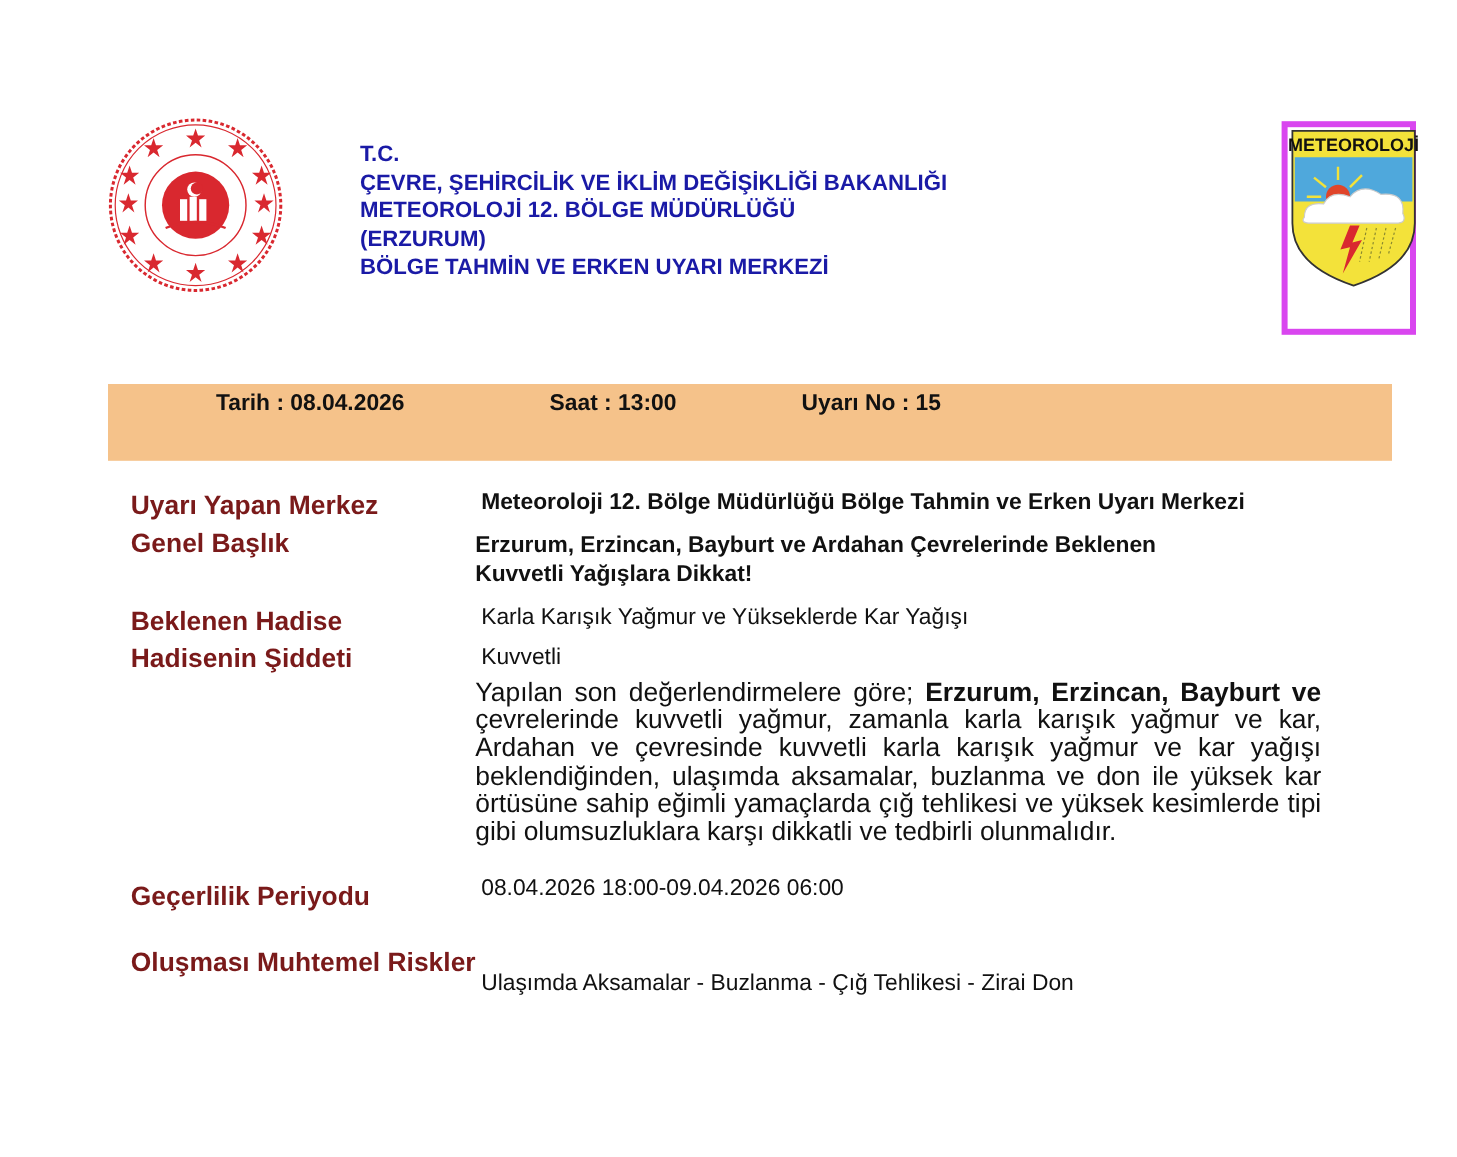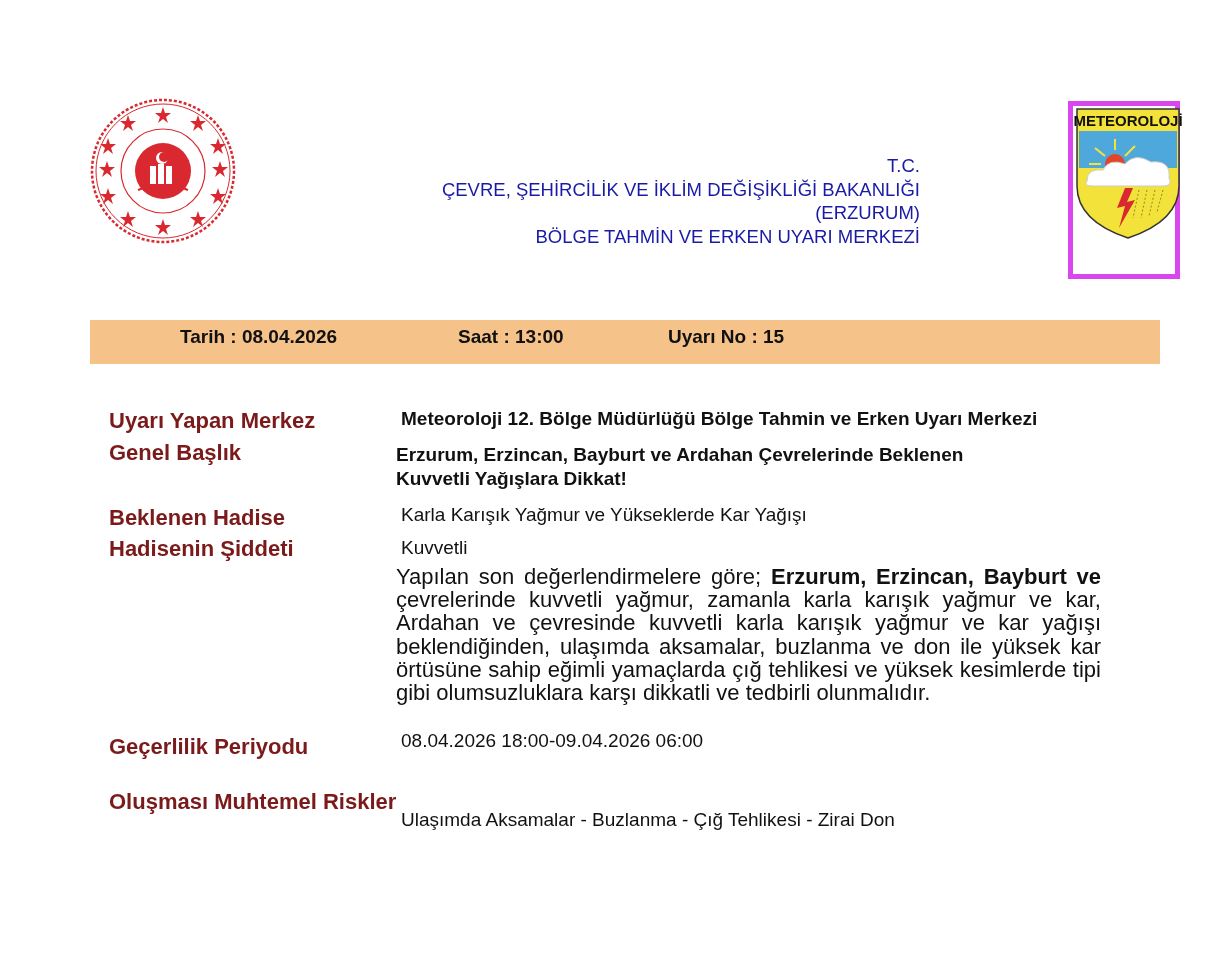--- a/index.html
+++ b/index.html
@@ -1,22 +1,22 @@
 <!DOCTYPE html>
 <html><head>
 <meta charset="utf-8">
 <style>
   html, body { margin:0; padding:0; background:#ffffff; }
   body { width:1214px; height:964px; position:relative; overflow:hidden; font-family:"Liberation Sans", sans-serif; }
   .abs { position:absolute; }
-  .header-title { left:300px; top:116px; width:620px; text-align:right; color:#1a1aa6; font-weight:normal; font-size:18.5px; line-height:23.5px;margin-top:38px; }
+  .header-title { left:300px; top:116px; width:620px; text-align:left; color:#1a1aa6; font-weight:bold; font-size:18.5px; line-height:23.5px; }
   .header-title div { white-space:nowrap; }
   .seal { left:90px; top:98px; width:146px; height:146px; }
   .shield { left:1068px; top:101px; width:112px; height:178px; border:5px solid #d946ef; box-sizing:border-box; background:#fff; }
-  .band { left:90px; top:320px; width:1070px; height:44px; background:#f5c28a; }
+  .band { left:90px; top:320px; width:1070px; height:64px; background:#f5c28a; }
   .band span { position:absolute; top:6px; font-weight:bold; font-size:19px; color:#111; white-space:nowrap; }
   .lbl { left:109px; color:#7a1a1a; font-weight:bold; font-size:22px; white-space:nowrap; }
   .val { color:#111; font-size:19px; white-space:nowrap; }
   .val.b { font-weight:bold; }
   .para { left:396px; top:565px; width:705px; font-size:22px; line-height:23.2px; color:#111; text-align:justify; }
   .para b { font-weight:bold; }
 </style>
 </head>
 <body>
 
@@ -45,20 +45,21 @@
     <rect x="60" y="68" width="6" height="18" fill="#fff"></rect>
     <rect x="68" y="66" width="6" height="20" fill="#fff"></rect>
     <rect x="76" y="68" width="6" height="18" fill="#fff"></rect>
     <path d="M48 92 Q73 82 98 92" stroke="#d9282f" stroke-width="2" fill="none"></path>
   </svg>
 </div>
 
 <div class="abs header-title">
   <div>T.C.</div>
   <div>ÇEVRE, ŞEHİRCİLİK VE İKLİM DEĞİŞİKLİĞİ BAKANLIĞI</div>
+  <div>METEOROLOJİ 12. BÖLGE MÜDÜRLÜĞÜ</div>
   <div>(ERZURUM)</div>
   <div>BÖLGE TAHMİN VE ERKEN UYARI MERKEZİ</div>
 </div>
 
 <div class="abs shield">
   <svg width="110" height="135" viewBox="0 0 110 135">
     <path d="M4 3 H106 V80 Q106 115 55 132 Q4 115 4 80 Z" fill="#f3e23a" stroke="#333" stroke-width="1.5"></path>
     <path d="M6 25 H104 V62 H6 Z" fill="#4fa8dc"></path>
     <text x="55" y="20" text-anchor="middle" font-family="Liberation Sans, sans-serif" font-weight="bold" font-size="15" fill="#111">METEOROLOJİ</text>
     <circle cx="42" cy="58" r="10" fill="#e0452a"></circle>

